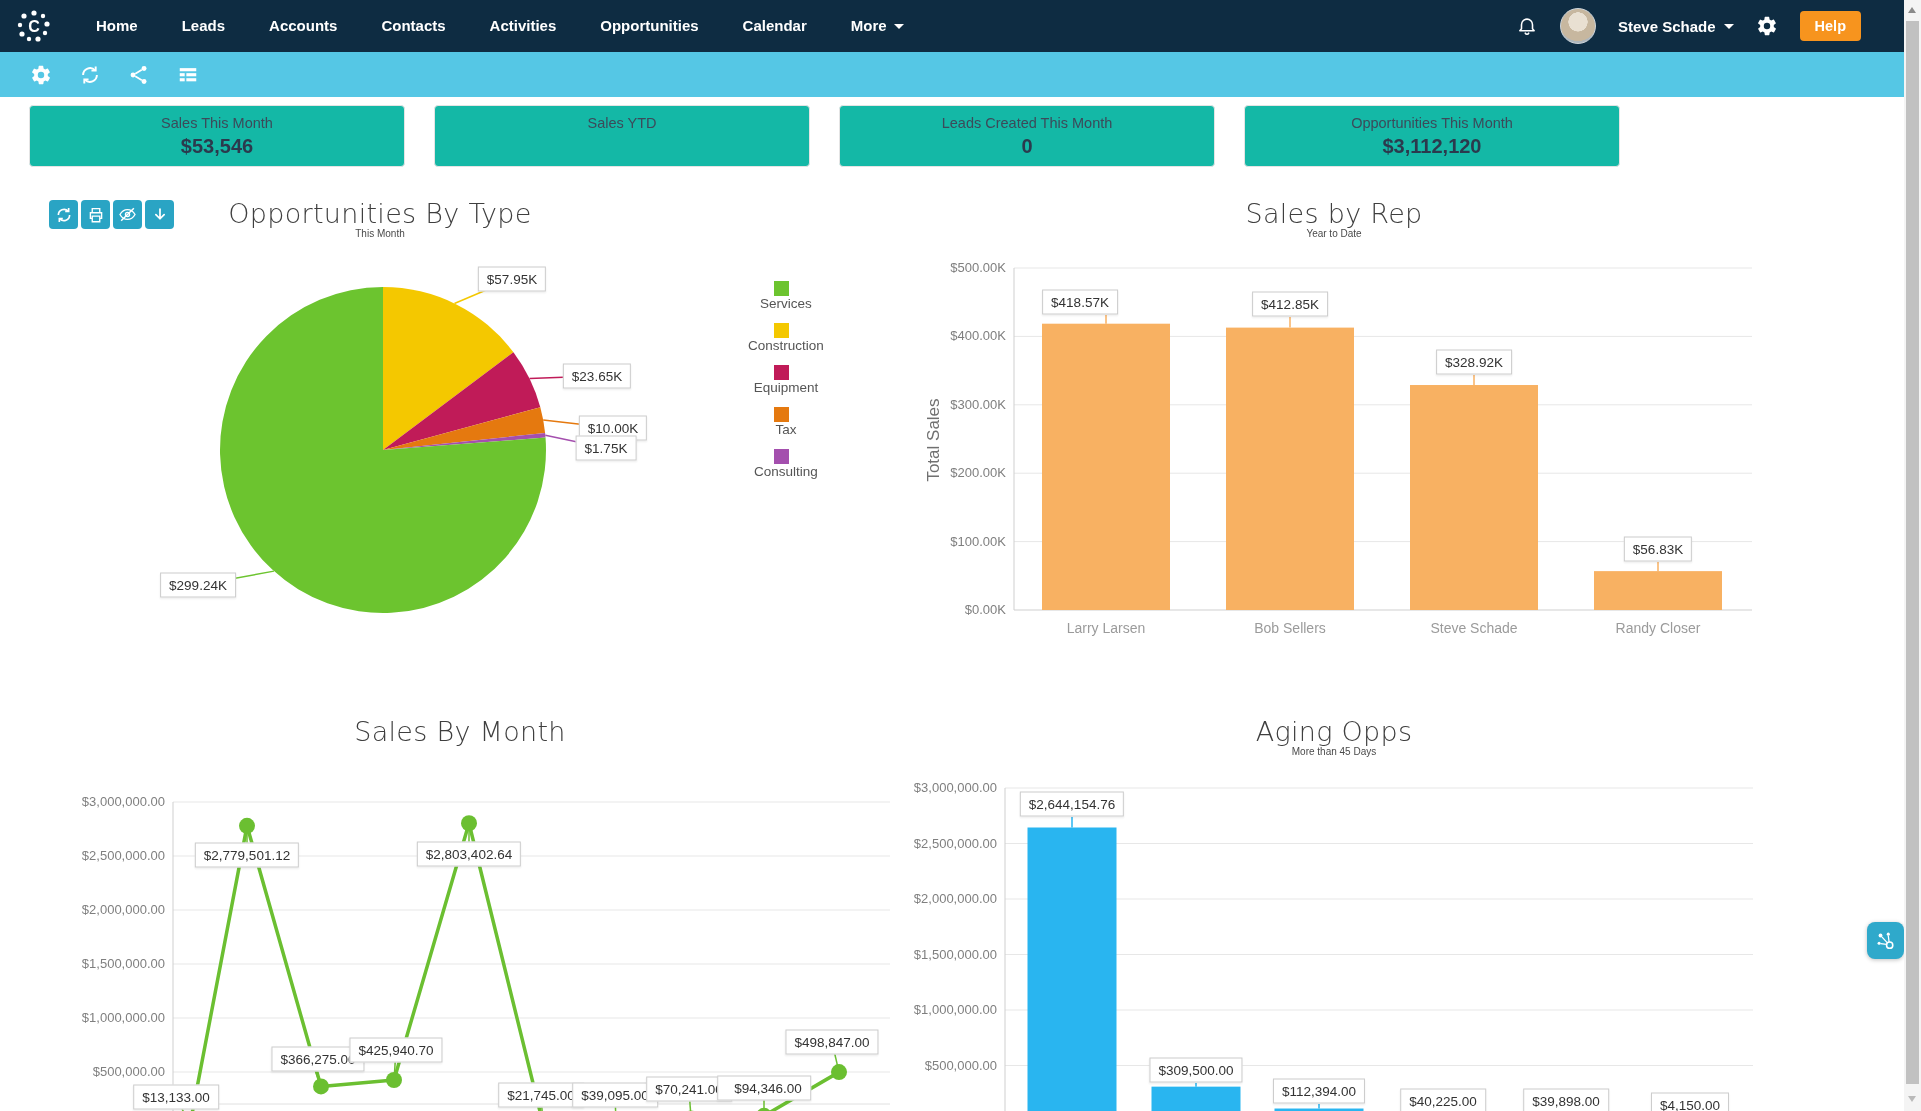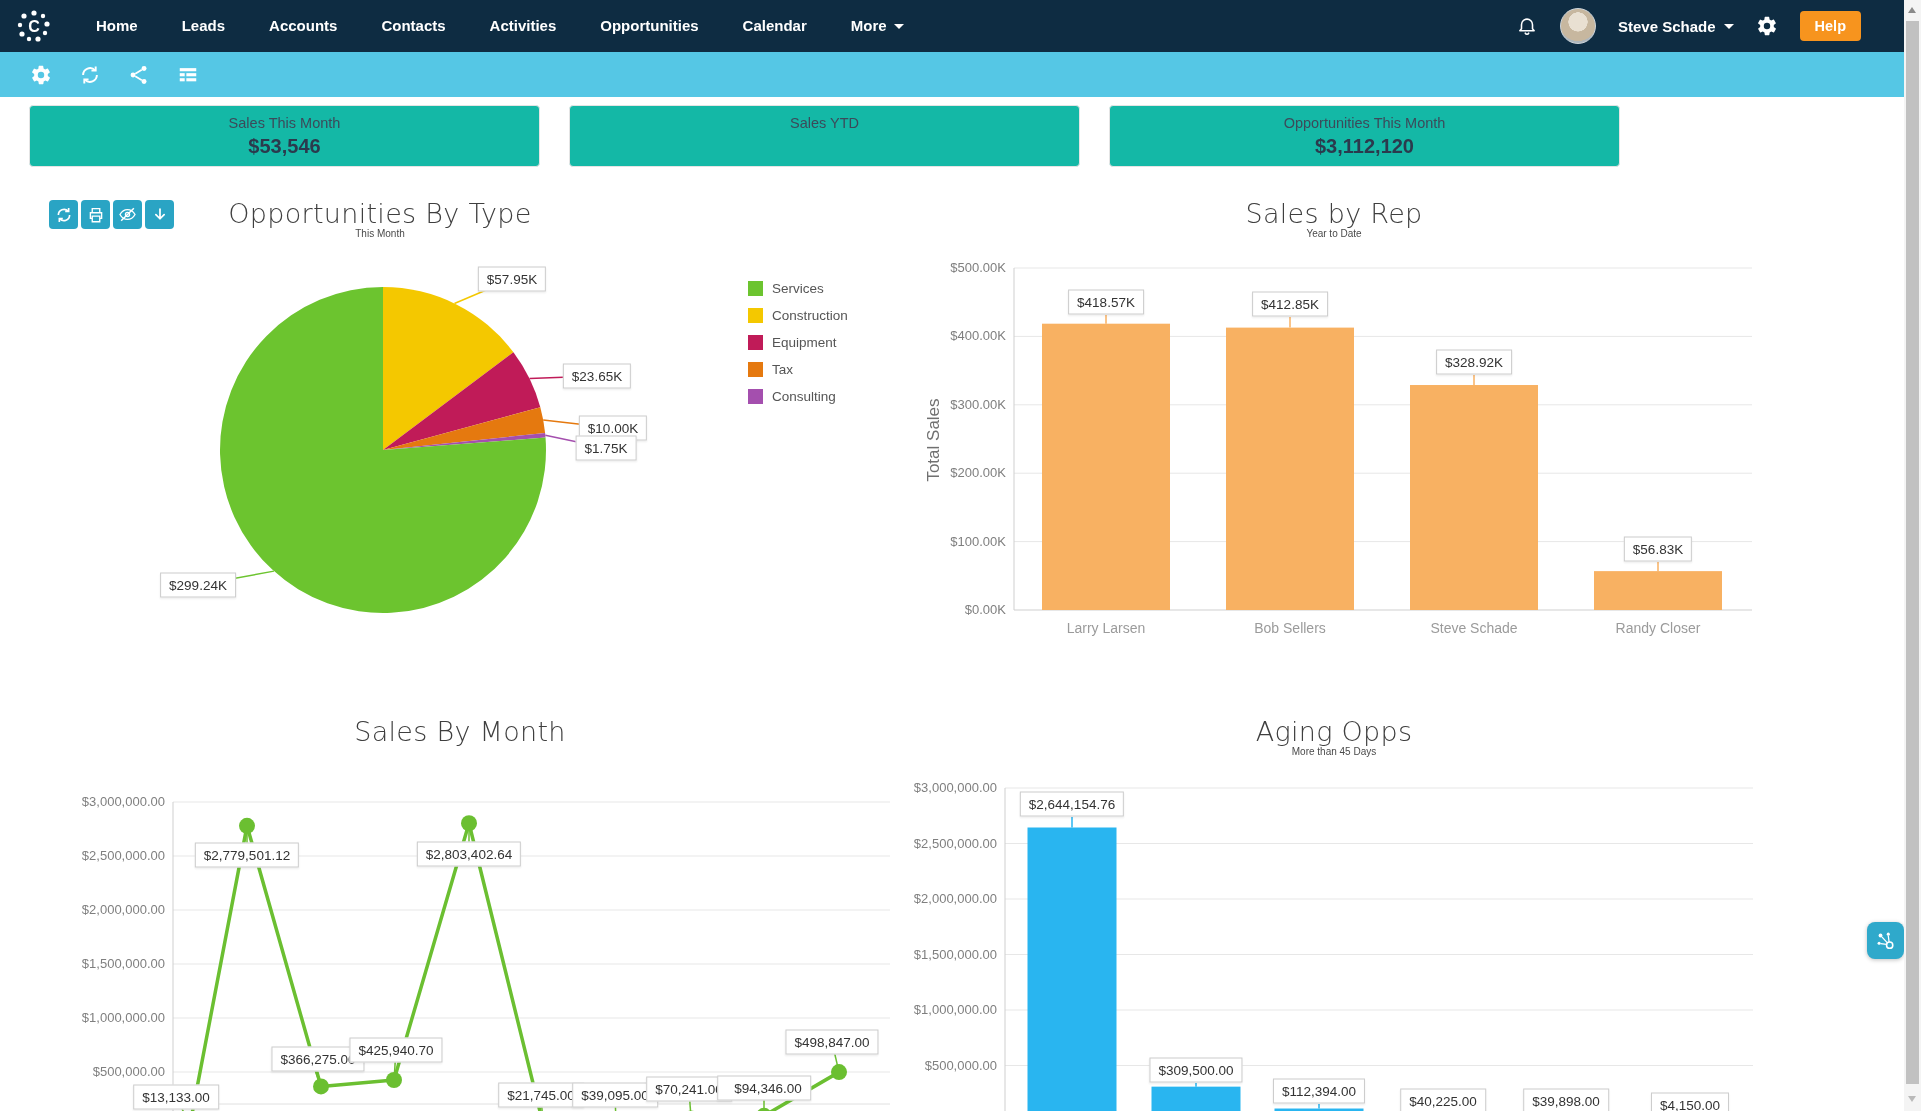--- a/index.html
+++ b/index.html
@@ -41,21 +41,21 @@
     font-family:"DejaVu Sans","Liberation Sans",sans-serif;letter-spacing:.3px;z-index:2;}
   .chart-subtitle{position:absolute;text-align:center;font-size:10px;color:#4a4a4a;z-index:2;}
   #title-pie{left:130px;top:198px;width:500px;}
   #sub-pie{left:130px;top:228px;width:500px;}
   #title-rep{left:1084px;top:198px;width:500px;}
   #sub-rep{left:1084px;top:228px;width:500px;}
   #title-month{left:210px;top:716px;width:500px;}
   #title-aging{left:1084px;top:716px;width:500px;}
   #sub-aging{left:1084px;top:746px;width:500px;}
   .legend{position:absolute;left:748px;top:281px;z-index:2;}
-  .legend-item{display:flex;align-items:center;margin-bottom:12px;cursor:pointer;}
+  .legend-item{display:flex;align-items:center;margin-bottom:12px;cursor:pointer;flex-direction:column;}
   .legend-swatch{width:15px;height:15px;margin-right:9px;flex:0 0 auto;}
   .legend-label{font-size:13.5px;color:#555;}
   .axis-title{position:absolute;left:874px;top:430px;width:120px;text-align:center;
     font-size:17px;color:#707070;transform:rotate(-90deg);z-index:2;}
   #chart-svg{position:absolute;top:0;left:0;z-index:1;}
   #labels-layer{position:absolute;top:0;left:0;width:1921px;height:1111px;z-index:2;pointer-events:none;}
   .data-label{position:absolute;transform:translate(-50%,-50%);background:#fff;border:1px solid #ccc;
     padding:4px 8px;font-size:13.5px;color:#333;white-space:nowrap;box-shadow:0 1px 2px rgba(0,0,0,.07);}
   .tick-label{position:absolute;font-size:13px;color:#7f7f7f;text-align:right;width:130px;white-space:nowrap;}
   .cat-label{position:absolute;transform:translateX(-50%);font-size:14px;color:#9b9b9b;white-space:nowrap;}
@@ -156,20 +156,24 @@
   </svg>
 </div>
 
 <div class="kpi-row" id="kpi-row">
     <div class="kpi-card">
       <div class="kpi-label">Sales This Month</div>
       <div class="kpi-value">$53,546</div>
     </div>
     <div class="kpi-card">
       <div class="kpi-label">Sales YTD</div>
+    </div>
+    <div class="kpi-card">
+      <div class="kpi-label">Leads Created This Month</div>
+      <div class="kpi-value">0</div>
     </div>
     <div class="kpi-card">
       <div class="kpi-label">Opportunities This Month</div>
       <div class="kpi-value">$3,112,120</div>
     </div>
   </div>
 
 <div class="chart-actions">
   <div class="chart-action-btn">
     <svg width="18" height="18" viewBox="0 0 24 24">
@@ -308,21 +312,21 @@
     <div class="data-label" style="left: 512px; top: 279px;">$57.95K</div>
     <div class="data-label" style="left: 597px; top: 376px;">$23.65K</div>
     <div class="data-label" style="left: 613px; top: 428px;">$10.00K</div>
     <div class="data-label" style="left: 606px; top: 448px;">$1.75K</div>
     <div class="tick-label" style="left: 876px; top: 602px;">$0.00K</div>
     <div class="tick-label" style="left: 876px; top: 533.6px;">$100.00K</div>
     <div class="tick-label" style="left: 876px; top: 465.2px;">$200.00K</div>
     <div class="tick-label" style="left: 876px; top: 396.8px;">$300.00K</div>
     <div class="tick-label" style="left: 876px; top: 328.4px;">$400.00K</div>
     <div class="tick-label" style="left: 876px; top: 260px;">$500.00K</div>
-    <div class="data-label" style="left: 1106px; top: 302px;">$418.57K</div>
+    <div class="data-label" style="left: 1080px; top: 302px;">$418.57K</div>
     <div class="cat-label" style="left: 1106px; top: 620px;">Larry Larsen</div>
     <div class="data-label" style="left: 1290px; top: 304px;">$412.85K</div>
     <div class="cat-label" style="left: 1290px; top: 620px;">Bob Sellers</div>
     <div class="data-label" style="left: 1474px; top: 362px;">$328.92K</div>
     <div class="cat-label" style="left: 1474px; top: 620px;">Steve Schade</div>
     <div class="data-label" style="left: 1658px; top: 549px; text-align: right;">$56.83K</div>
     <div class="cat-label" style="left: 1658px; top: 620px;">Randy Closer</div>
     <div class="tick-label" style="left: 867px; top: 1057.5px;">$500,000.00</div>
     <div class="tick-label" style="left: 867px; top: 1002px;">$1,000,000.00</div>
     <div class="tick-label" style="left: 867px; top: 946.5px;">$1,500,000.00</div>

